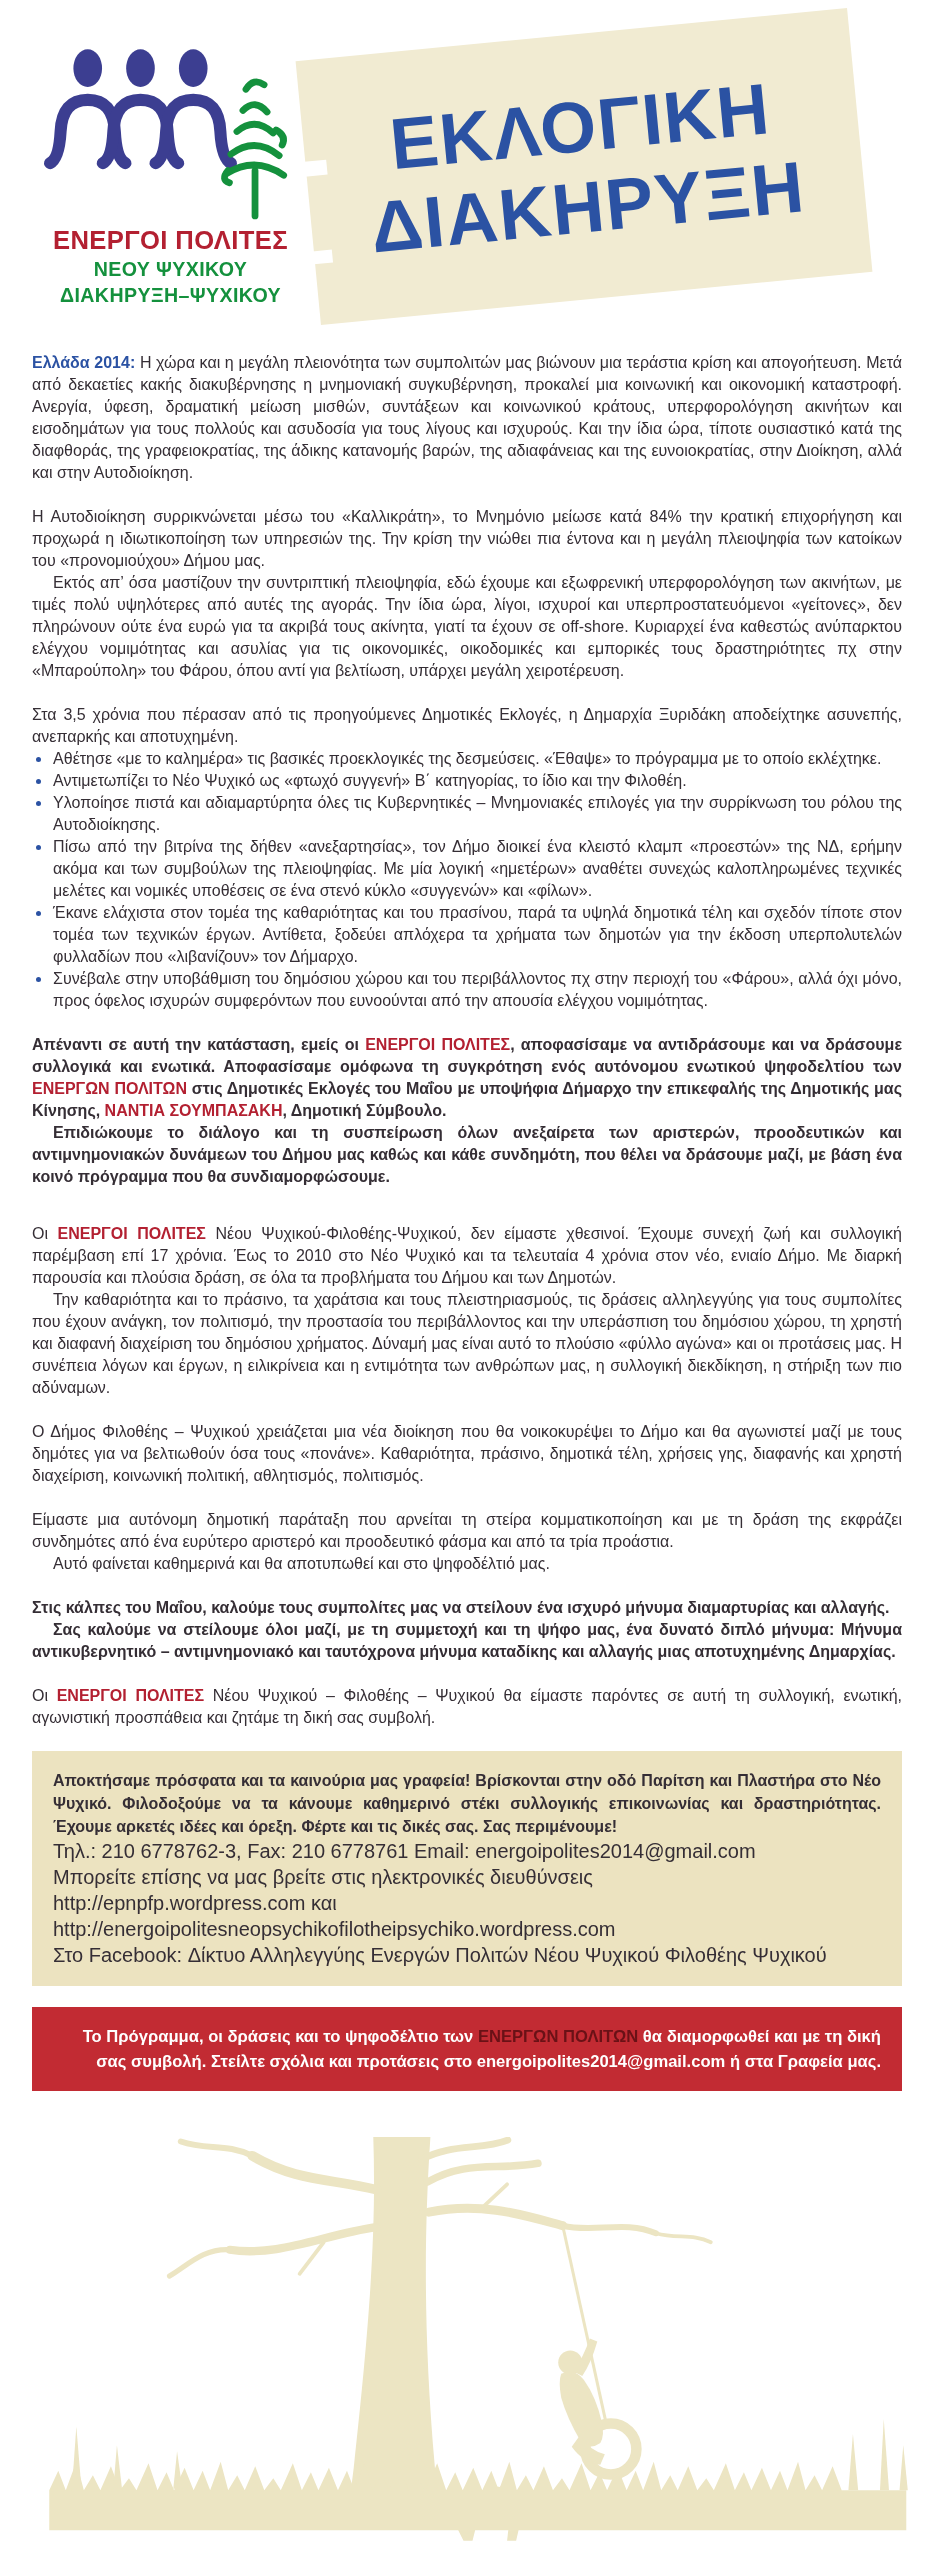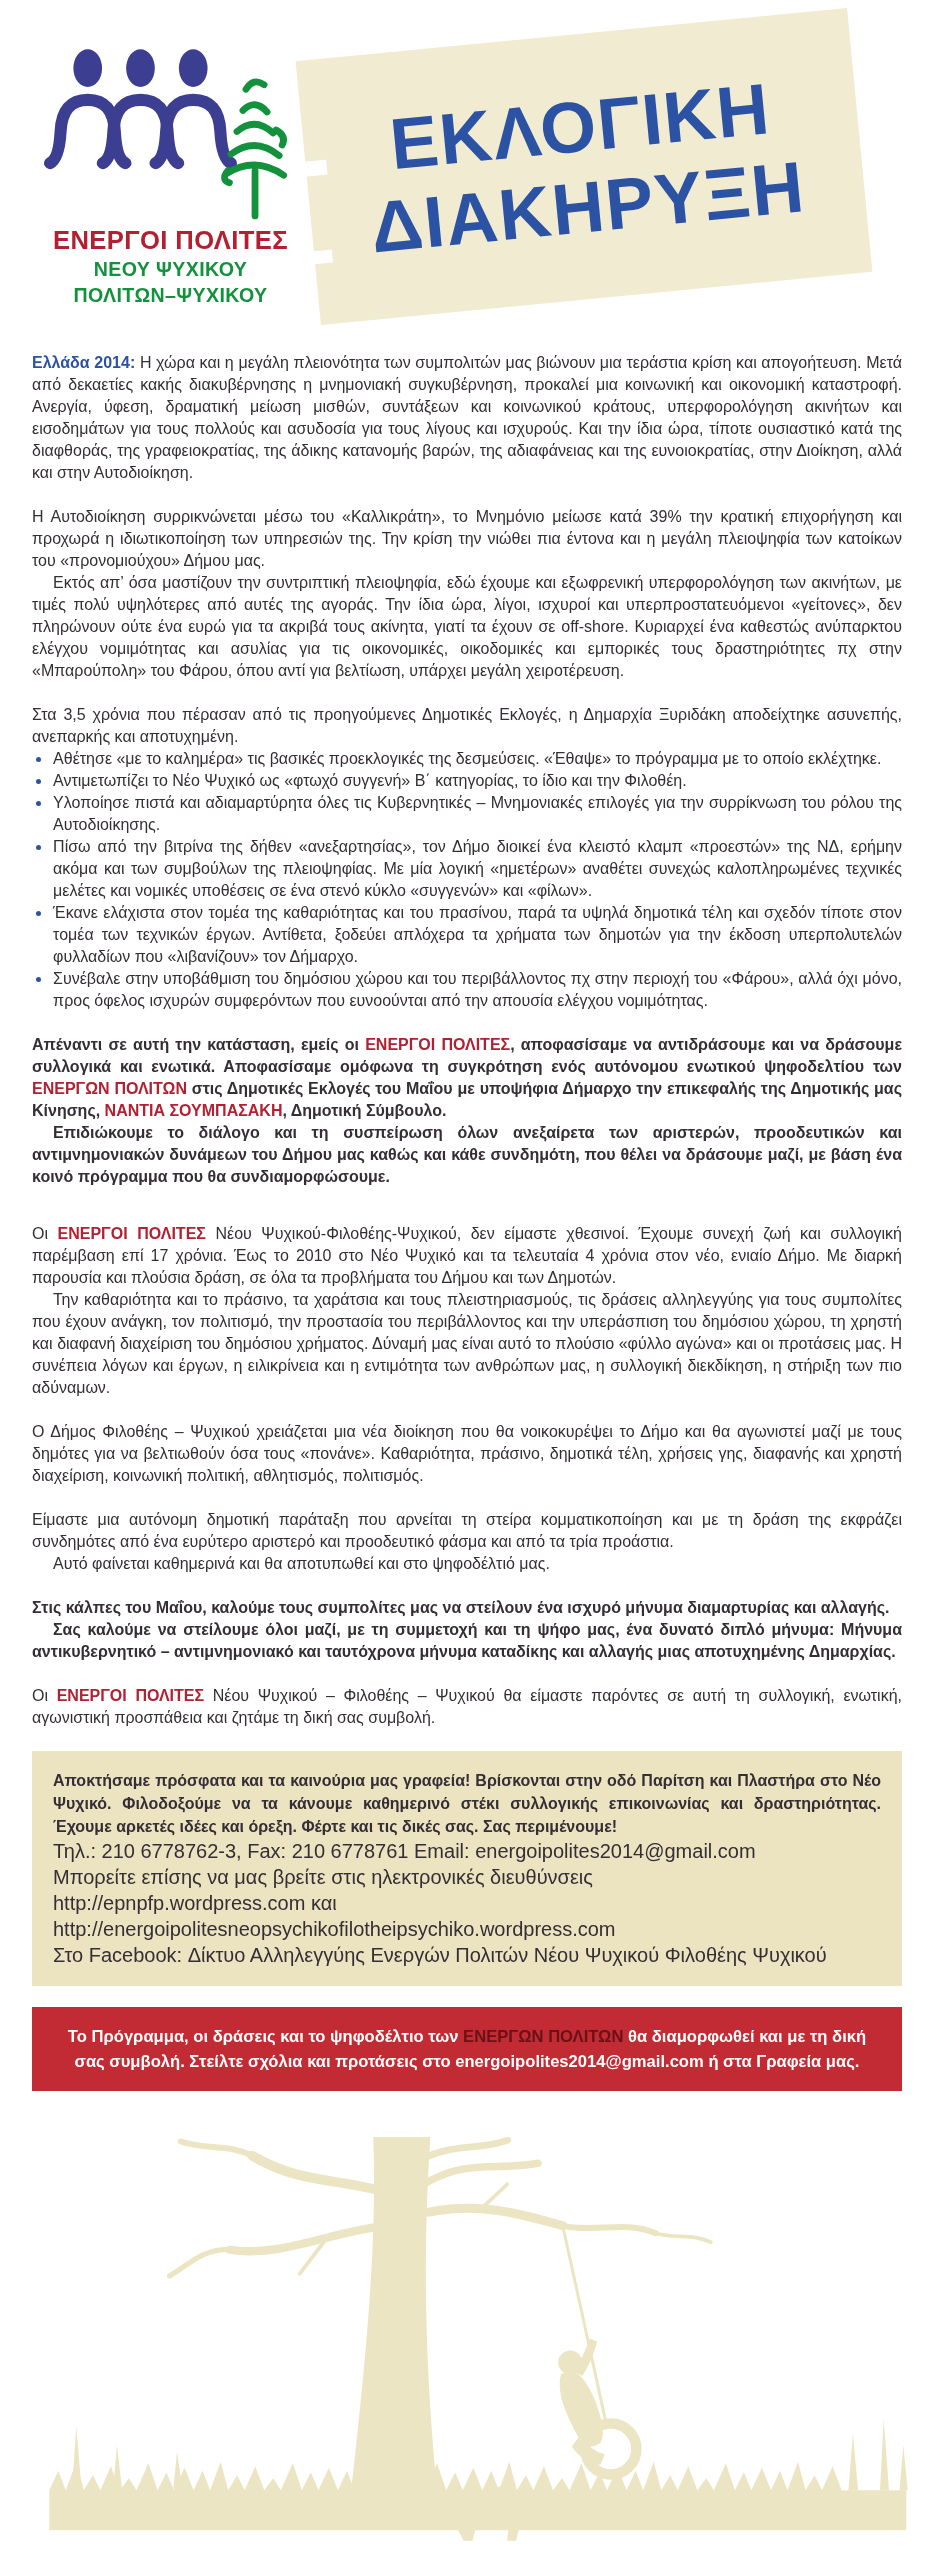--- a/index.html
+++ b/index.html
@@ -47,21 +47,21 @@
   .seg-dark{color:#6a1116;}
   .seg-em{font-weight:800;}
 
   
   .office-box{background:var(--cream-box);padding:18px 21px;}
   .office-box .intro{font-weight:700;font-size:16px;line-height:23px;margin:0;}
   .office-box .contact{font-weight:400;font-size:20px;line-height:26px;margin:0;text-align:left;}
 
   
   .red-banner{margin-top:21px;background:var(--banner-red);color:#fff;font-weight:700;
-    font-size:16.6px;line-height:25.6px;padding:16.6px 21px;text-align:center;}
+    font-size:16.6px;line-height:25.6px;padding:16.6px 21px;text-align:right;}
 
   
   .footer-art{position:absolute;left:0;top:2137px;width:933px;height:424px;z-index:1;}
 </style>
 </head>
 <body>
 
 <div class="page">
 
   <div class="logo-block">
@@ -84,38 +84,38 @@
         <path d="M252,150 Q284,126 316,152"></path>
         <path d="M260,120 Q284,100 308,122"></path>
         <path d="M268,92 Q284,76 300,94"></path>
         <path d="M272,64 q10,-16 24,-6"></path>
         <path d="M248,172 q-10,12 2,16"></path>
         <path d="M312,118 q14,8 8,20"></path>
       </g>
     </svg>
     <div class="org-name">ΕΝΕΡΓΟΙ ΠΟΛΙΤΕΣ</div>
     <div class="org-sub">ΝΕΟΥ ΨΥΧΙΚΟΥ</div>
-    <div class="org-sub">ΠΟΛΙΤΩΝ–ΨΥΧΙΚΟΥ</div>
+    <div class="org-sub">ΔΙΑΚΗΡΥΞΗ–ΨΥΧΙΚΟΥ</div>
   </div>
 
   <div class="election-banner">
     <span class="notch n1"></span>
     <span class="notch n2"></span>
     <div class="banner-line">ΕΚΛΟΓΙΚΗ</div>
     <div class="banner-line">ΔΙΑΚΗΡΥΞΗ</div>
   </div>
 
   <div class="content">
 
     <div class="block">
       <p><span class="seg-blue">Ελλάδα 2014: </span><span>Η χώρα και η μεγάλη πλειονότητα των συμπολιτών μας βιώνουν μια τεράστια κρίση και απογοήτευση. Μετά από δεκαετίες κακής διακυβέρνησης η μνημονιακή συγκυβέρνηση, προκαλεί μια κοινωνική και οικονομική καταστροφή. Ανεργία, ύφεση, δραματική μείωση μισθών, συντάξεων και κοινωνικού κράτους, υπερφορολόγηση ακινήτων και εισοδημάτων για τους πολλούς και ασυδοσία για τους λίγους και ισχυρούς. Και την ίδια ώρα, τίποτε ουσιαστικό κατά της διαφθοράς, της γραφειοκρατίας, της άδικης κατανομής βαρών, της αδιαφάνειας και της ευνοιοκρατίας, στην Διοίκηση, αλλά και στην Αυτοδιοίκηση.</span></p>
     </div>
 
     <div class="block">
-      <p>Η Αυτοδιοίκηση συρρικνώνεται μέσω του «Καλλικράτη», το Μνημόνιο μείωσε κατά 39% την κρατική επιχορήγηση και προχωρά η ιδιωτικοποίηση των υπηρεσιών της. Την κρίση την νιώθει πια έντονα και η μεγάλη πλειοψηφία των κατοίκων του «προνομιούχου» Δήμου μας.</p>
+      <p>Η Αυτοδιοίκηση συρρικνώνεται μέσω του «Καλλικράτη», το Μνημόνιο μείωσε κατά 84% την κρατική επιχορήγηση και προχωρά η ιδιωτικοποίηση των υπηρεσιών της. Την κρίση την νιώθει πια έντονα και η μεγάλη πλειοψηφία των κατοίκων του «προνομιούχου» Δήμου μας.</p>
       <p class="indent">Εκτός απ’ όσα μαστίζουν την συντριπτική πλειοψηφία, εδώ έχουμε και εξωφρενική υπερφορολόγηση των ακινήτων, με τιμές πολύ υψηλότερες από αυτές της αγοράς. Την ίδια ώρα, λίγοι, ισχυροί και υπερπροστατευόμενοι «γείτονες», δεν πληρώνουν ούτε ένα ευρώ για τα ακριβά τους ακίνητα, γιατί τα έχουν σε off-shore. Κυριαρχεί ένα καθεστώς ανύπαρκτου ελέγχου νομιμότητας και ασυλίας για τις οικονομικές, οικοδομικές και εμπορικές τους δραστηριότητες πχ στην «Μπαρούπολη» του Φάρου, όπου αντί για βελτίωση, υπάρχει μεγάλη χειροτέρευση.</p>
     </div>
 
     <div class="block">
       <p>Στα 3,5 χρόνια που πέρασαν από τις προηγούμενες Δημοτικές Εκλογές, η Δημαρχία Ξυριδάκη αποδείχτηκε ασυνεπής, ανεπαρκής και αποτυχημένη.</p>
       <ul class="bullets">
           <li>Αθέτησε «με το καλημέρα» τις βασικές προεκλογικές της δεσμεύσεις. «Έθαψε» το πρόγραμμα με το οποίο εκλέχτηκε.</li>
           <li>Αντιμετωπίζει το Νέο Ψυχικό ως «φτωχό συγγενή» Β΄ κατηγορίας, το ίδιο και την Φιλοθέη.</li>
           <li>Υλοποίησε πιστά και αδιαμαρτύρητα όλες τις Κυβερνητικές – Μνημονιακές επιλογές για την συρρίκνωση του ρόλου της Αυτοδιοίκησης.</li>
           <li>Πίσω από την βιτρίνα της δήθεν «ανεξαρτησίας», τον Δήμο διοικεί ένα κλειστό κλαμπ «προεστών» της ΝΔ, ερήμην ακόμα και των συμβούλων της πλειοψηφίας. Με μία λογική «ημετέρων» αναθέτει συνεχώς καλοπληρωμένες τεχνικές μελέτες και νομικές υποθέσεις σε ένα στενό κύκλο «συγγενών» και «φίλων».</li>

